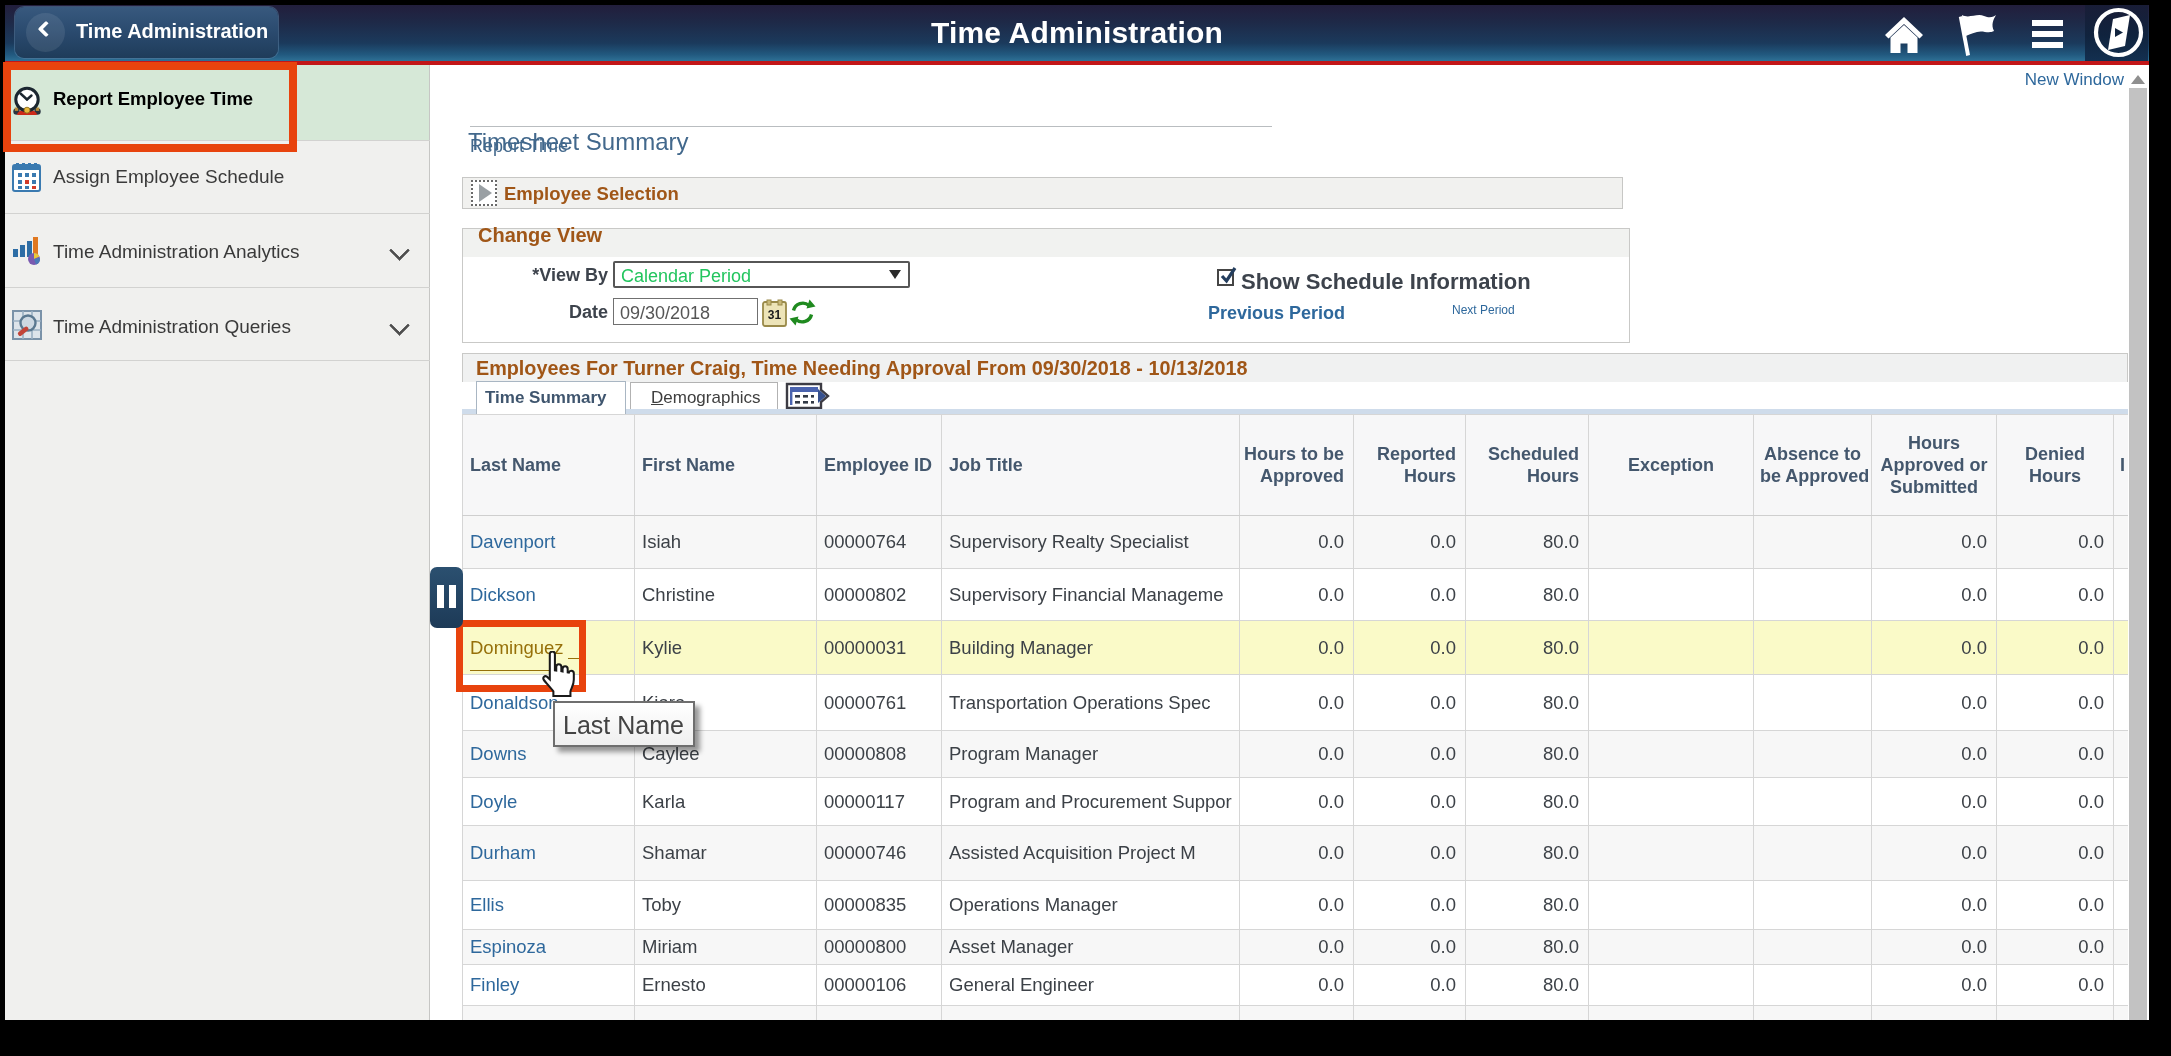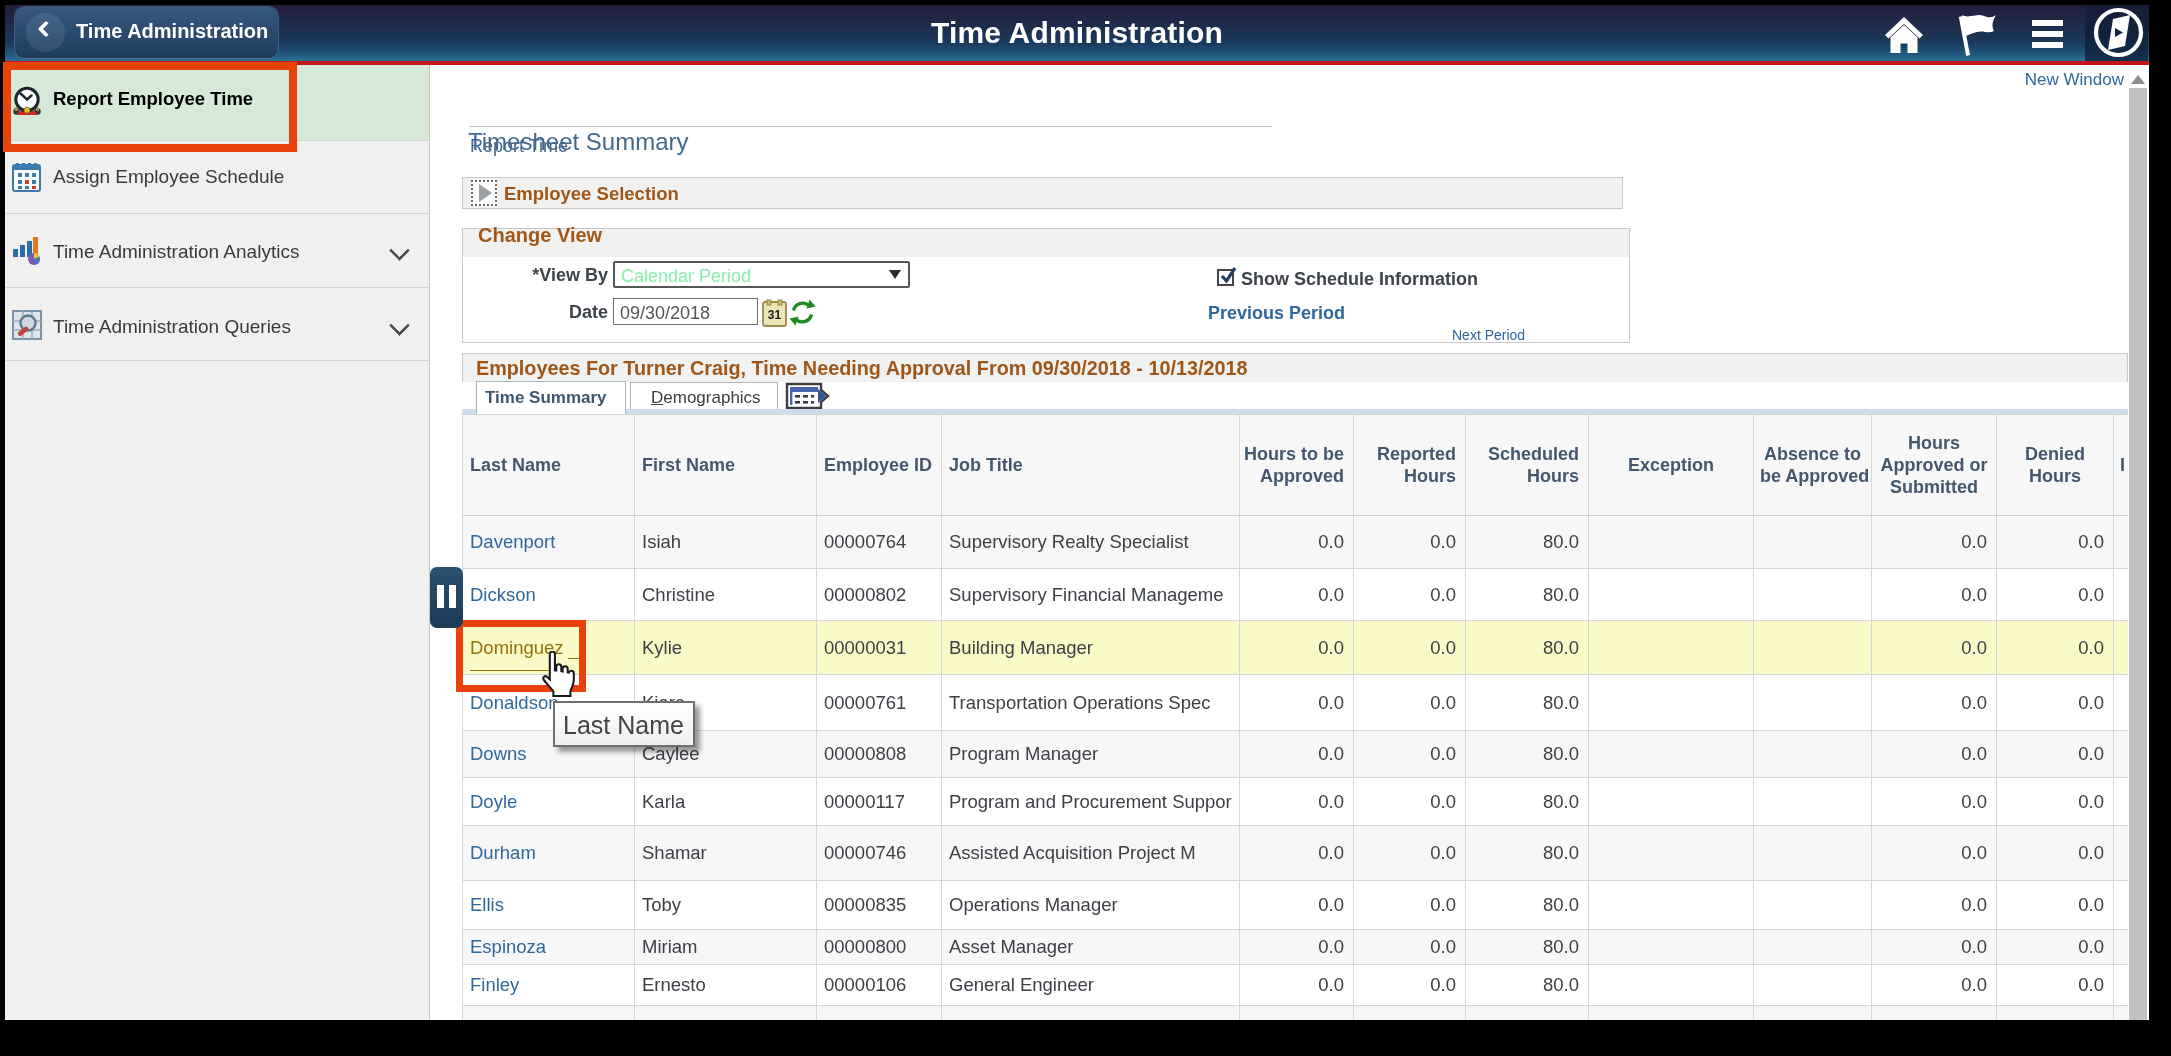--- a/index.html
+++ b/index.html
@@ -151,21 +151,21 @@
   <div class="abs" style="left:462px;top:177px;width:1161px;height:32px;background:#f1f1ef;border:1px solid #c7c7c5;"></div>
   <div class="abs" style="left:471px;top:180px;width:26px;height:26px;background:#fff;border:2px dotted #6a6a6a;"></div>
   <div class="abs" style="left:479px;top:184px;width:0;height:0;border-top:9px solid transparent;border-bottom:9px solid transparent;border-left:13px solid #9aa0a4;"></div>
   <div class="abs obrown" style="left:504px;top:183px;font-size:18.5px;">Employee Selection</div>
 
   <div class="abs" style="left:462px;top:228px;width:1168px;height:115px;background:#fff;border:1px solid #c9c9c7;"></div>
   <div class="abs" style="left:463px;top:229px;width:1166px;height:28px;background:#f1f2f0;"></div>
   <div class="abs obrown" style="left:478px;top:224px;font-size:20px;">Change View</div>
   <div class="abs lbl" style="left:408px;top:265px;width:200px;text-align:right;font-size:18px;">*View By</div>
   <div class="abs" style="left:613px;top:261px;width:297px;height:27px;background:#fff;border:2px solid #565656;border-radius:2px;"></div>
-  <div class="abs" style="left:621px;top:266px;font-size:18px;color:#86efac;">Calendar Period</div>
+  <div class="abs" style="left:621px;top:266px;font-size:18px;color:#22c55e;">Calendar Period</div>
   <div class="abs" style="left:889px;top:270px;width:0;height:0;border-left:6.5px solid transparent;border-right:6.5px solid transparent;border-top:9px solid #2a2a2a;"></div>
   <div class="abs lbl" style="left:408px;top:302px;width:200px;text-align:right;font-size:18px;">Date</div>
   <div class="abs" style="left:613px;top:298px;width:145px;height:27px;background:#fff;border:1px solid #707070;"></div>
   <div class="abs" style="left:620px;top:303px;font-size:18px;color:#555;text-align:center;">09/30/2018</div>
   <svg class="abs" style="left:762px;top:299px;" width="26" height="28" viewBox="0 0 26 28">
     <rect x="1" y="3" width="23" height="24" rx="2" fill="#ede4b8" stroke="#9a8a4a" stroke-width="1.8"></rect>
     <rect x="5" y="1" width="4" height="5" fill="#c8b878" stroke="#9a8a4a" stroke-width="1"></rect>
     <rect x="16" y="1" width="4" height="5" fill="#c8b878" stroke="#9a8a4a" stroke-width="1"></rect>
     <text x="12.5" y="20" font-size="12" font-weight="bold" fill="#1a1a1a" text-anchor="middle" font-family="Liberation Sans">31</text>
   </svg>
@@ -173,23 +173,23 @@
     <path d="M4.5 11.5 A 9.5 9.5 0 0 1 20 6.5" fill="none" stroke="#1f8a1f" stroke-width="3.4"></path>
     <path d="M22.5 15.5 A 9.5 9.5 0 0 1 7 20.5" fill="none" stroke="#1f8a1f" stroke-width="3.4"></path>
     <path d="M20.5 0.5 L26.5 7.5 L17.5 9.5 Z" fill="#1f8a1f"></path>
     <path d="M6.5 26.5 L0.5 19.5 L9.5 17.5 Z" fill="#1f8a1f"></path>
   </svg>
 
   <div class="abs" style="left:1217px;top:269px;width:17px;height:17px;background:#fff;border:2px solid #454545;"></div>
   <svg class="abs" style="left:1219px;top:263px;" width="20" height="22" viewBox="0 0 20 22">
     <path d="M3 13 L7.5 18 L16 5" stroke="#243e5e" stroke-width="3.2" fill="none"></path>
   </svg>
-  <div class="abs lbl" style="left:1241px;top:269px;font-size:18px;">Show Schedule Information</div>
+  <div class="abs lbl" style="left:1241px;top:269px;font-size:22px;">Show Schedule Information</div>
   <div class="abs link" style="left:1208px;top:303px;font-size:18px;font-weight:bold;">Previous Period</div>
-  <div class="abs link" style="left:1452px;top:303px;font-size:14px;margin-top:24px;">Next Period</div>
+  <div class="abs link" style="left:1452px;top:303px;font-size:12px;">Next Period</div>
 
   <div class="abs" style="left:462px;top:353px;width:1666px;height:29px;background:#f0f1f1;border:1px solid #c9c9c7;border-bottom:none;"></div>
   <div class="abs obrown" style="left:476px;top:357px;font-size:19.8px;">Employees For Turner Craig, Time Needing Approval From 09/30/2018 - 10/13/2018</div>
   <div class="abs" style="left:630px;top:382px;width:148px;height:28px;background:#fff;border:1px solid #b2b2b2;"></div>
   <div class="abs" style="left:651px;top:388px;font-size:17px;color:#3e3e3e;"><span style="text-decoration:underline;">D</span>emographics</div>
   <div class="abs" style="left:476px;top:381px;width:150px;height:33px;background:#fff;border:1px solid #a9b6c3;border-bottom:none;z-index:5;"></div>
   <div class="abs" style="left:485px;top:388px;font-size:17px;font-weight:bold;color:#3f556e;z-index:6;">Time Summary</div>
   <svg class="abs" style="left:785px;top:382px;" width="46" height="28" viewBox="0 0 46 28">
     <path d="M2 2 L36 2 L36 8 L43 14 L36 20 L36 26 L2 26 Z" fill="#fff" stroke="#3c3c44" stroke-width="2.4" stroke-linejoin="miter"></path>
     <rect x="5" y="5" width="28" height="5" fill="#4a63ae"></rect>

